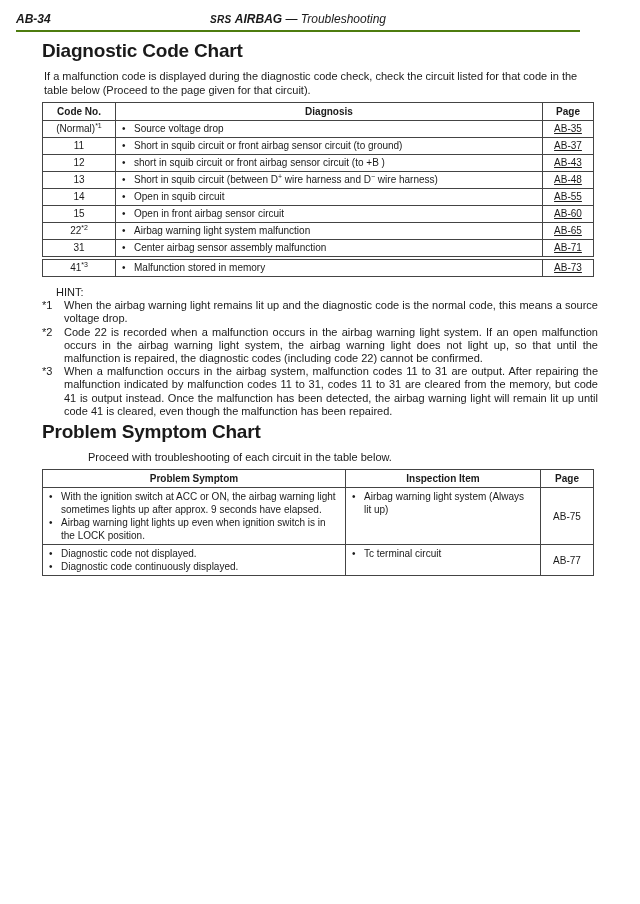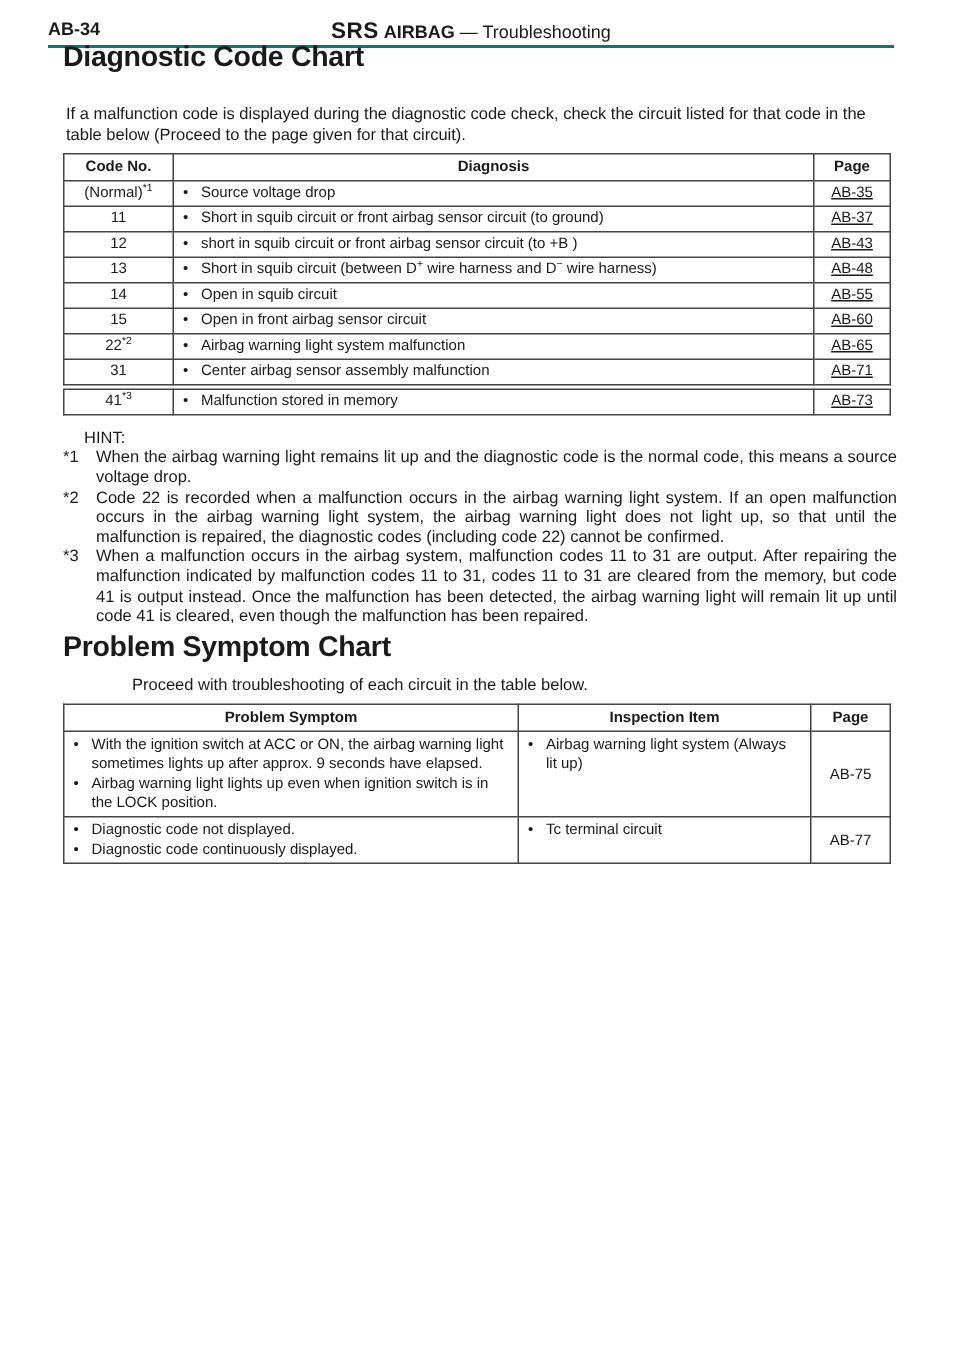--- a/index.html
+++ b/index.html
@@ -1,26 +1,27 @@
 <!DOCTYPE html>
 <html><head>
   <meta charset="utf-8">
   <style>
     html, body { margin: 0; padding: 0; background: #ffffff; }
     body {
       width: 640px; height: 904px; position: relative; overflow: hidden;
       font-family: "Liberation Sans", sans-serif; color: #1a1a1a;
     }
     .page-header {
-      position: absolute; left: 32px; top: 10px; width: 564px; height: 20px;
-      border-bottom: 2px solid #0f766e;
+      position: absolute; left: 16px; top: 10px; width: 564px; height: 20px;
+      border-bottom: 2px solid #4d7c0f;
+      font-style: italic;
     }
     .page-number { position: absolute; left: 0; top: 2px; font-size: 12px; font-weight: bold; }
     .running-title { position: absolute; left: 0; right: 0; top: 2px; text-align: center; font-size: 12px; }
-    .running-title .srs { font-size: 15px; font-weight: bold; letter-spacing: 0.3px; }
+    .running-title .srs { font-size: 10px; font-weight: bold; letter-spacing: 0.3px; }
     .running-title .airbag { font-weight: bold; }
     h1 {
       position: absolute; left: 42px; margin: 0; font-size: 19px; font-weight: bold; letter-spacing: -0.2px;
     }
     .intro { position: absolute; left: 42px; width: 556px; font-size: 11px; line-height: 14px; margin: 2px; }
     table { border-collapse: collapse; position: absolute; font-size: 10px; }
     td, th { border: 1px solid #444; padding: 0 6px; }
     th { font-weight: bold; font-size: 10px; text-align: center; height: 17px; }
     .diag-table { left: 42px; top: 102px; width: 552px; }
     .diag-table td { height: 16px; line-height: 16px; }
@@ -47,21 +48,21 @@
 <div class="page-header">
   <span class="page-number">AB-34</span>
   <div class="running-title">
     <span class="srs">SRS</span>
     <span class="airbag">AIRBAG</span>
     <span>—</span>
     <span>Troubleshooting</span>
   </div>
 </div>
 
-<h1 style="top:28px;">Diagnostic Code Chart</h1>
+<h1 style="top:40px;">Diagnostic Code Chart</h1>
 <p class="intro" style="top:67px;">If a malfunction code is displayed during the diagnostic code check, check the circuit listed for that code in the table below (Proceed to the page given for that circuit).</p>
 
 <table class="diag-table">
   <thead>
     <tr>
       <th>Code No.</th>
       <th>Diagnosis</th>
       <th>Page</th>
     </tr>
   </thead>

